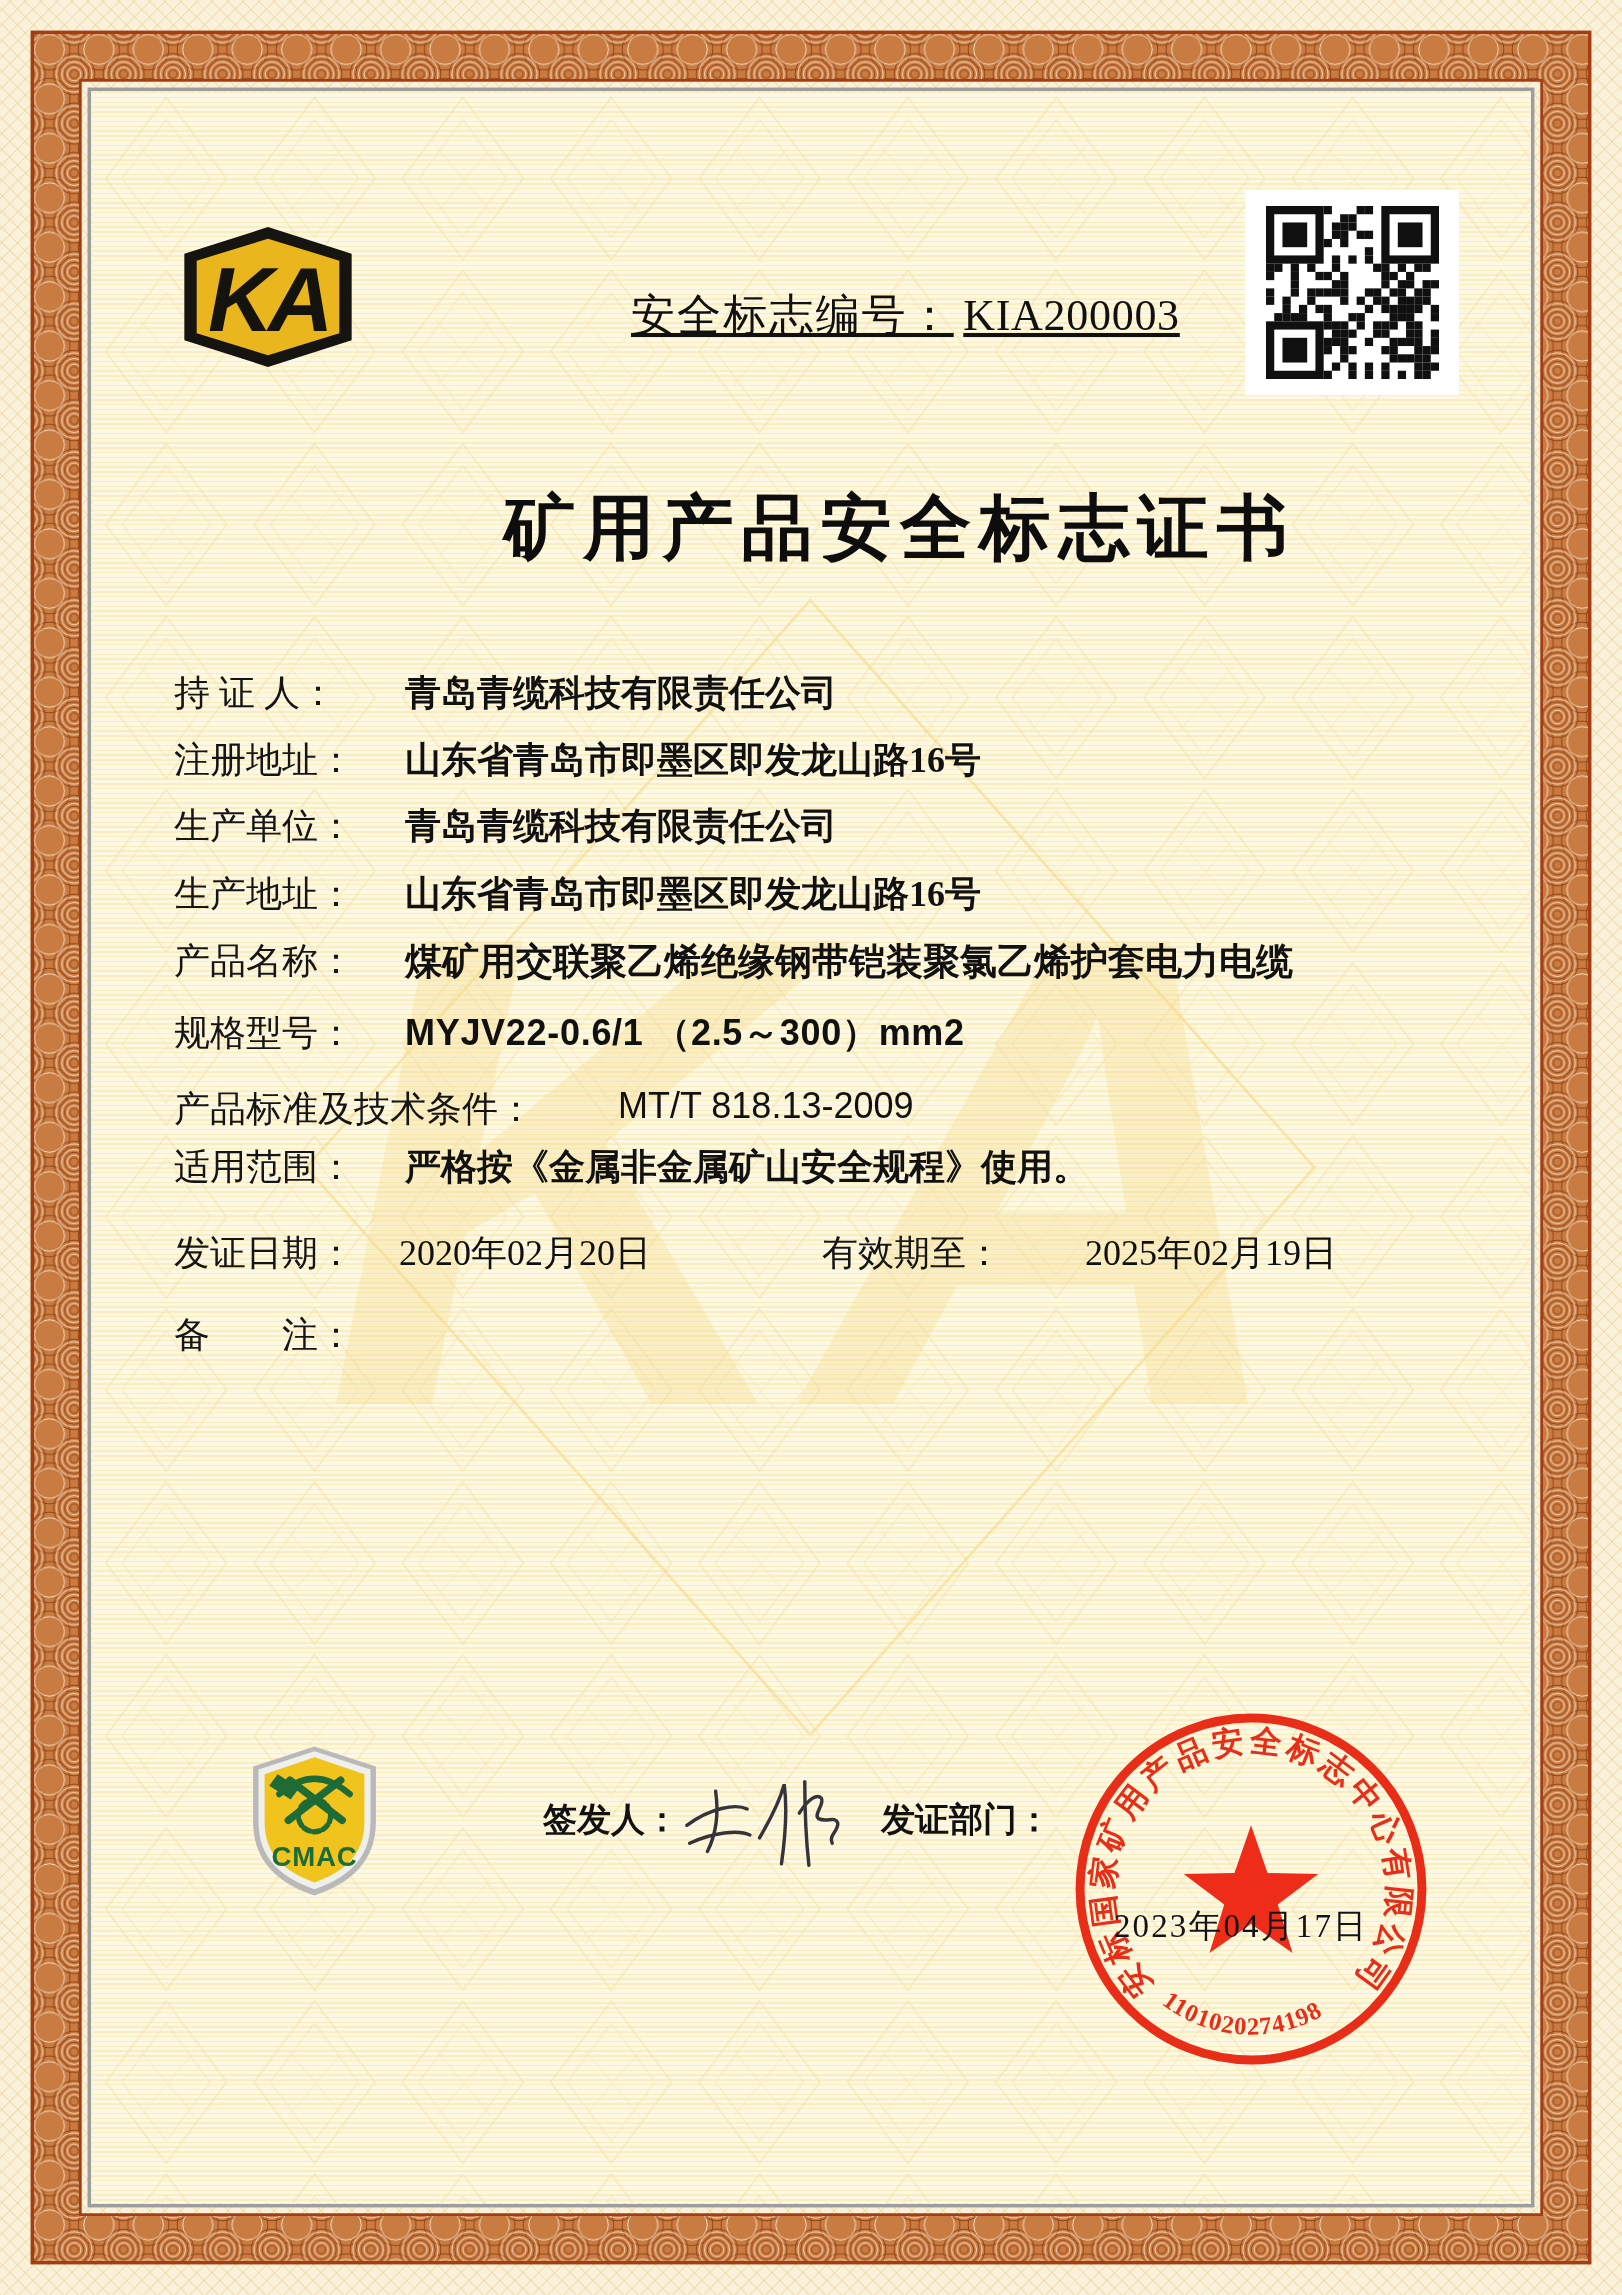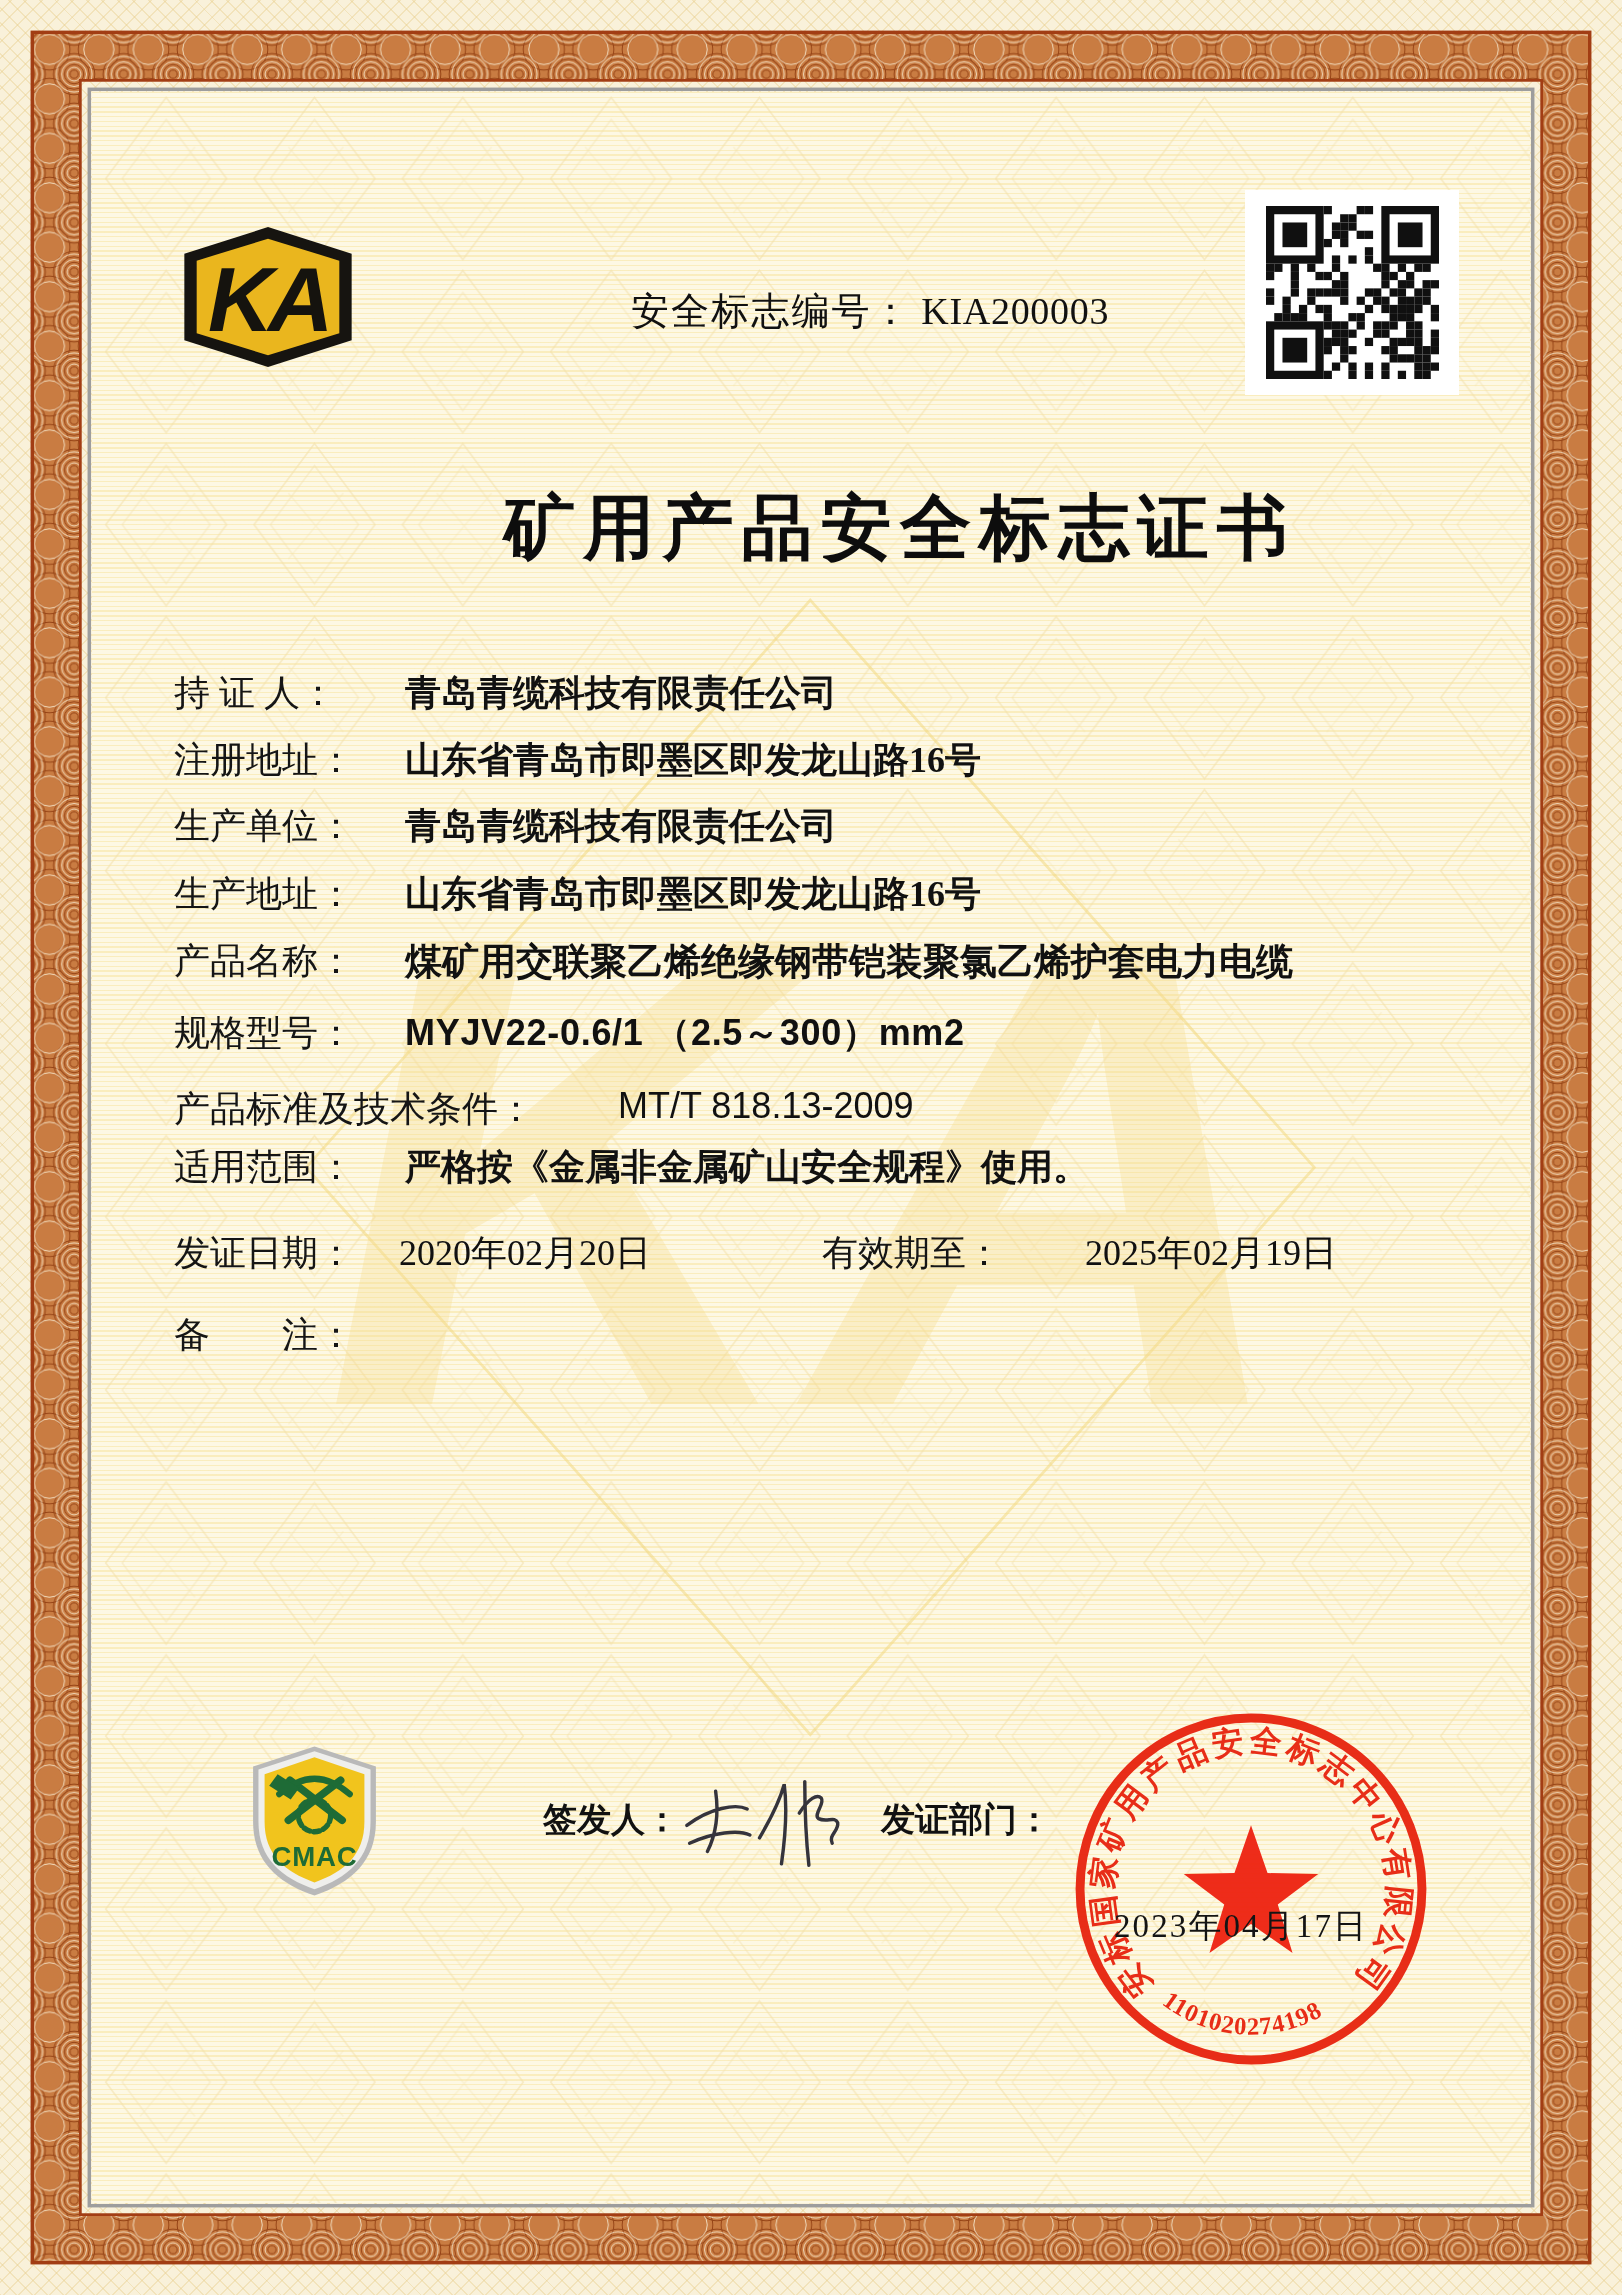--- a/index.html
+++ b/index.html
@@ -17,21 +17,21 @@
     position:absolute;left:92px;top:92px;width:1438px;height:2111px;z-index:1;
     background:
       repeating-linear-gradient(180deg, rgba(247,226,152,.50) 0 1.4px, rgba(255,255,255,0) 1.4px 4.8px),
       #fdf8e4;
   }
   .wm-svg{left:0;top:0;width:1438px;height:2111px;}
   .abs{position:absolute;white-space:nowrap;}
   .z{z-index:4;}
   
   .ka-logo{left:180px;top:225px;width:176px;height:144px;}
-  .cert-no{left:631px;top:286px;font-size:38px;letter-spacing:2.1px;}
+  .cert-no{left:631px;top:286px;font-size:44px;letter-spacing:2.1px;text-decoration:underline;}
   .cert-no .num{font-family:"Liberation Serif",serif;letter-spacing:0.7px;margin-left:9.6px;}
   .qr-box{left:1245px;top:190px;width:214px;height:205px;background:#ffffff;}
   .qr-box svg{position:absolute;left:20.6px;top:16px;}
   
   .title{left:92px;top:481px;width:1616px;text-align:center;font-size:71px;font-weight:bold;letter-spacing:8.2px;color:#0d0d0d;}
   
   .row{left:174px;font-size:36px;}
   .row .lbl{color:#151515;}
   .row .val{position:absolute;left:231px;top:0;font-weight:bold;}
   .row .val.sans{font-family:"Liberation Sans",sans-serif;letter-spacing:0.7px;}

